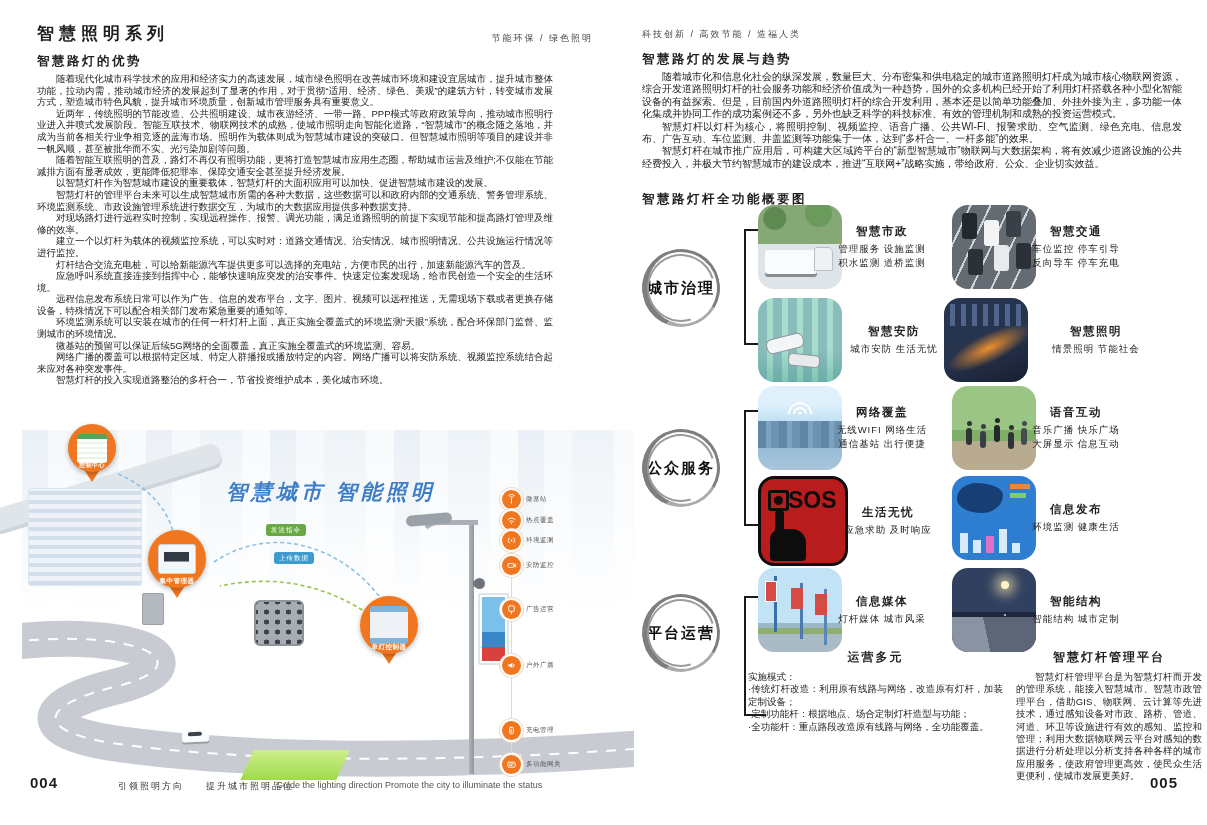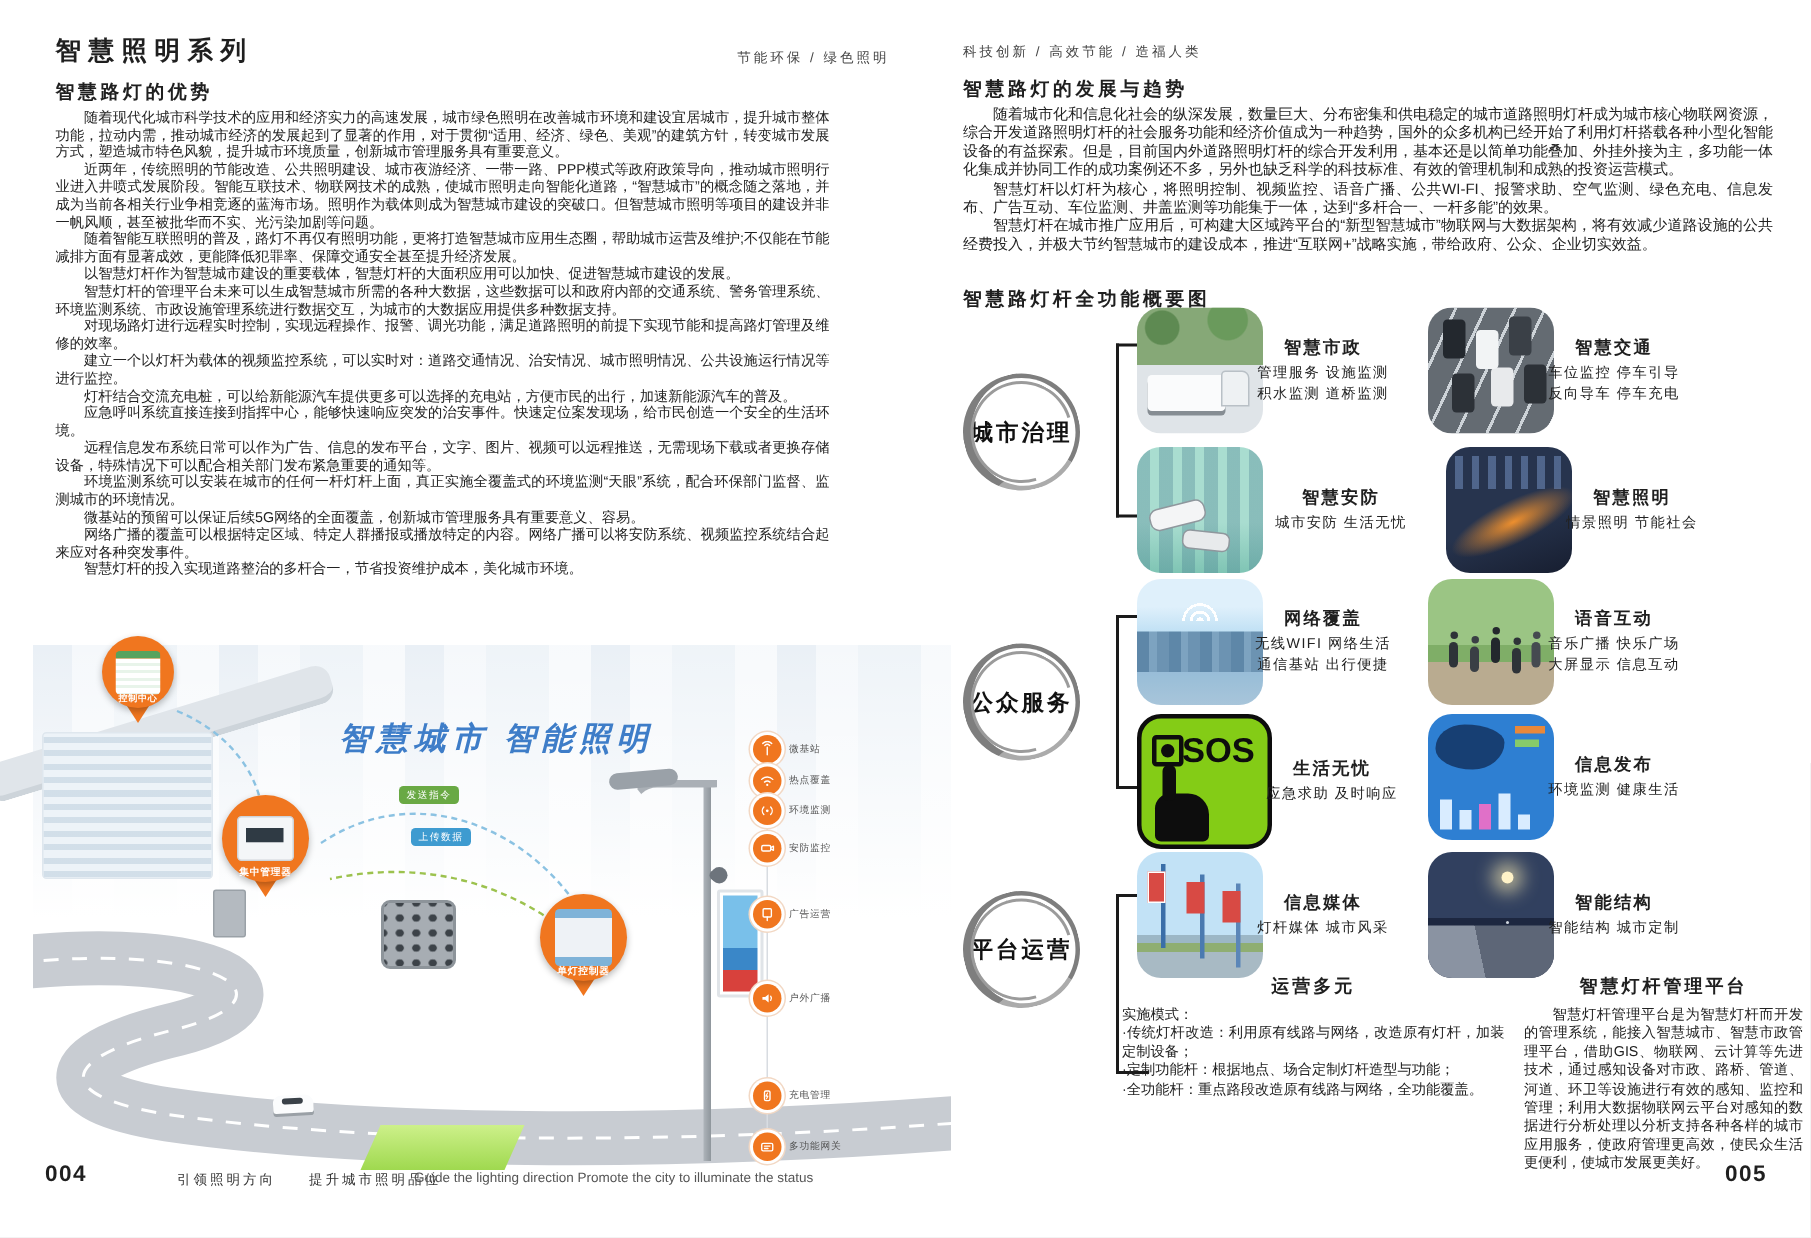--- a/index.html
+++ b/index.html
@@ -56,21 +56,21 @@
   .ph-network{background:linear-gradient(180deg,#dff0fb 0 22%,#a8d4ef 58%,#cfe6f4);}
   .ph-network::before{content:"";position:absolute;left:0;right:0;bottom:26%;height:32%;
     background:repeating-linear-gradient(90deg,#5e87a8 0 8px,#7da3c0 8px 13px,#6c93b2 13px 21px);box-shadow:0 26px 0 rgba(94,135,168,.35);}
   .ph-network::after{content:"";position:absolute;left:26px;top:2px;width:32px;height:26px;
     background:radial-gradient(circle at 50% 100%, #fff 0 2.5px, rgba(0,0,0,0) 2.5px 5px, #fff 5px 6.8px, rgba(0,0,0,0) 6.8px 10px, #fff 10px 11.8px, rgba(0,0,0,0) 11.8px);}
   .ph-voice{background:linear-gradient(180deg,#9bc584 0 52%,#7fae67 52% 66%,#b9ab90 66%);}
   .ph-voice::before{content:"";position:absolute;left:14px;top:42px;width:6px;height:17px;background:#2e3338;border-radius:3px;
     box-shadow:14px 3px 0 #3a3f45, 28px -3px 0 #23282d, 42px 4px 0 #2e3338, 55px 0 0 #454a50;}
   .ph-voice::after{content:"";position:absolute;left:15px;top:35px;width:5px;height:5px;border-radius:50%;background:#2e3338;
     box-shadow:14px 3px 0 #3a3f45, 28px -3px 0 #23282d, 42px 4px 0 #2e3338, 55px 0 0 #454a50;}
-  .ph-sos{background:#84cc16;border:3px solid #0d0d0d;}
+  .ph-sos{background:#b91c1c;border:3px solid #0d0d0d;}
   .sos-word{position:absolute;top:8px;left:27px;font-weight:bold;font-size:23px;letter-spacing:0px;color:#0d0d0d;font-family:"Liberation Sans",sans-serif;}
   .sos-btn{position:absolute;top:11px;left:7px;width:15px;height:15px;border:3px solid #0d0d0d;border-radius:3px;}
   .sos-btn::before{content:"";position:absolute;left:3px;top:3px;width:9px;height:9px;border-radius:50%;background:#0d0d0d;}
   .sos-hand{position:absolute;left:9px;bottom:2px;width:36px;height:32px;background:#0d0d0d;border-radius:10px 14px 4px 4px;}
   .sos-hand::before{content:"";position:absolute;top:-19px;left:5px;width:9px;height:24px;background:#0d0d0d;border-radius:4px;}
   .ph-info{background:
     linear-gradient(#e8883a,#e8883a) no-repeat right 6px top 8px / 20px 5px,
     linear-gradient(#86ca6a,#86ca6a) no-repeat right 10px top 17px / 16px 5px,
     #2e7fd2;}
   .ph-info::before{content:"";position:absolute;left:5px;top:7px;width:46px;height:30px;background:#173f73;border-radius:42% 58% 46% 54%/52% 40% 60% 46%;}
@@ -148,21 +148,21 @@
     <p>近两年，传统照明的节能改造、公共照明建设、城市夜游经济、一带一路、PPP模式等政府政策导向，推动城市照明行业进入井喷式发展阶段。智能互联技术、物联网技术的成熟，使城市照明走向智能化道路，“智慧城市”的概念随之落地，并成为当前各相关行业争相竞逐的蓝海市场。照明作为载体则成为智慧城市建设的突破口。但智慧城市照明等项目的建设并非一帆风顺，甚至被批华而不实、光污染加剧等问题。</p>
     <p>随着智能互联照明的普及，路灯不再仅有照明功能，更将打造智慧城市应用生态圈，帮助城市运营及维护;不仅能在节能减排方面有显著成效，更能降低犯罪率、保障交通安全甚至提升经济发展。</p>
     <p>以智慧灯杆作为智慧城市建设的重要载体，智慧灯杆的大面积应用可以加快、促进智慧城市建设的发展。</p>
     <p>智慧灯杆的管理平台未来可以生成智慧城市所需的各种大数据，这些数据可以和政府内部的交通系统、警务管理系统、环境监测系统、市政设施管理系统进行数据交互，为城市的大数据应用提供多种数据支持。</p>
     <p>对现场路灯进行远程实时控制，实现远程操作、报警、调光功能，满足道路照明的前提下实现节能和提高路灯管理及维修的效率。</p>
     <p>建立一个以灯杆为载体的视频监控系统，可以实时对：道路交通情况、治安情况、城市照明情况、公共设施运行情况等进行监控。</p>
     <p>灯杆结合交流充电桩，可以给新能源汽车提供更多可以选择的充电站，方便市民的出行，加速新能源汽车的普及。</p>
     <p>应急呼叫系统直接连接到指挥中心，能够快速响应突发的治安事件。快速定位案发现场，给市民创造一个安全的生活环境。</p>
     <p>远程信息发布系统日常可以作为广告、信息的发布平台，文字、图片、视频可以远程推送，无需现场下载或者更换存储设备，特殊情况下可以配合相关部门发布紧急重要的通知等。</p>
     <p>环境监测系统可以安装在城市的任何一杆灯杆上面，真正实施全覆盖式的环境监测“天眼”系统，配合环保部门监督、监测城市的环境情况。</p>
-    <p>微基站的预留可以保证后续5G网络的全面覆盖，创新城市管理服务具有重要意义、容易。</p>
+    <p>微基站的预留可以保证后续5G网络的全面覆盖，真正实施全覆盖式的环境监测、容易。</p>
     <p>网络广播的覆盖可以根据特定区域、特定人群播报或播放特定的内容。网络广播可以将安防系统、视频监控系统结合起来应对各种突发事件。</p>
     <p>智慧灯杆的投入实现道路整治的多杆合一，节省投资维护成本，美化城市环境。</p>
   </div>
 
   <div class="illus">
     <div class="skyline"></div>
     <div class="elev-road"></div>
     <div class="cc-building"></div>
     <svg class="illus-svg" viewBox="0 0 612 352">
       <path d="M -12 212 C 120 198, 182 234, 96 256 C 20 274, 8 300, 90 313 C 220 332, 420 334, 624 318" stroke="#c8ccd2" stroke-width="36" fill="none" stroke-linecap="round"></path>
@@ -321,21 +321,21 @@
         <div class="fline">反向导车 停车充电</div>
         </div>
     </div>
     <div class="cell" style="left:118px;top:298px;gap:12px;">
       <div class="photo ph-security"></div>
       <div class="flabel">
           <div class="ftitle">智慧安防</div>
         <div class="fline">城市安防 生活无忧</div>
         </div>
     </div>
-    <div class="cell" style="left:324px;top:298px;">
+    <div class="cell" style="left:304px;top:298px;gap:28px;">
       <div class="photo ph-lighting"></div>
       <div class="flabel">
           <div class="ftitle">智慧照明</div>
         <div class="fline">情景照明 节能社会</div>
         </div>
     </div>
     <div class="cell" style="left:118px;top:386px;">
       <div class="photo ph-network"></div>
       <div class="flabel">
           <div class="ftitle">网络覆盖</div>

